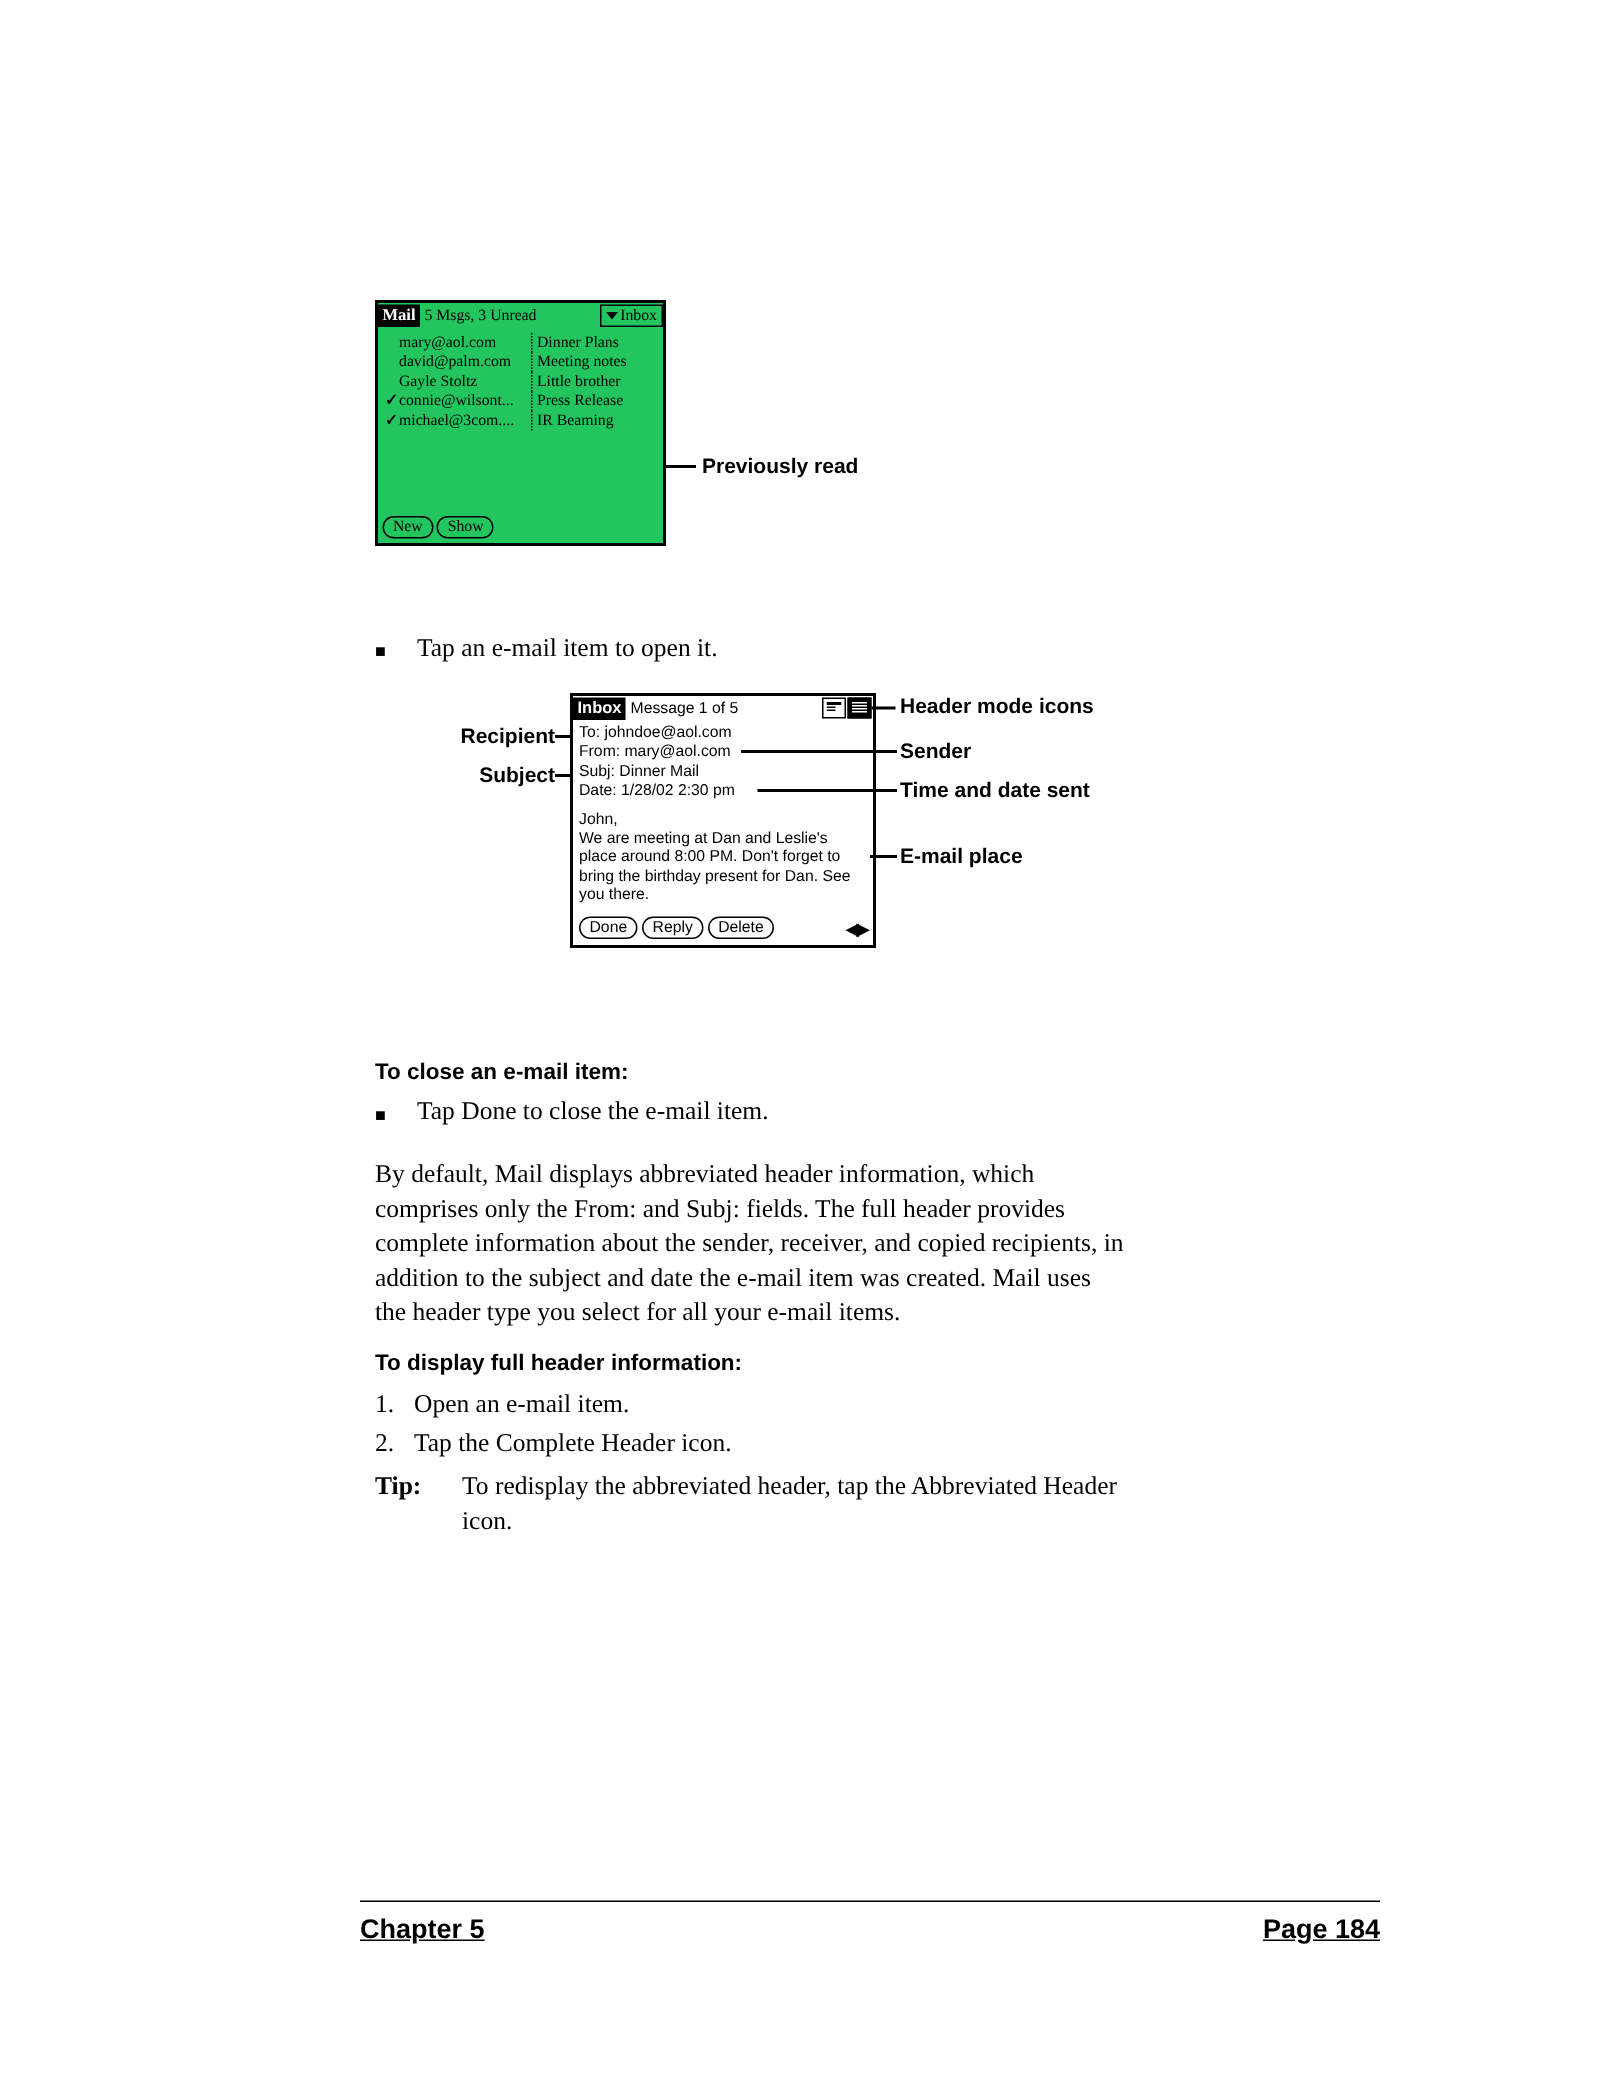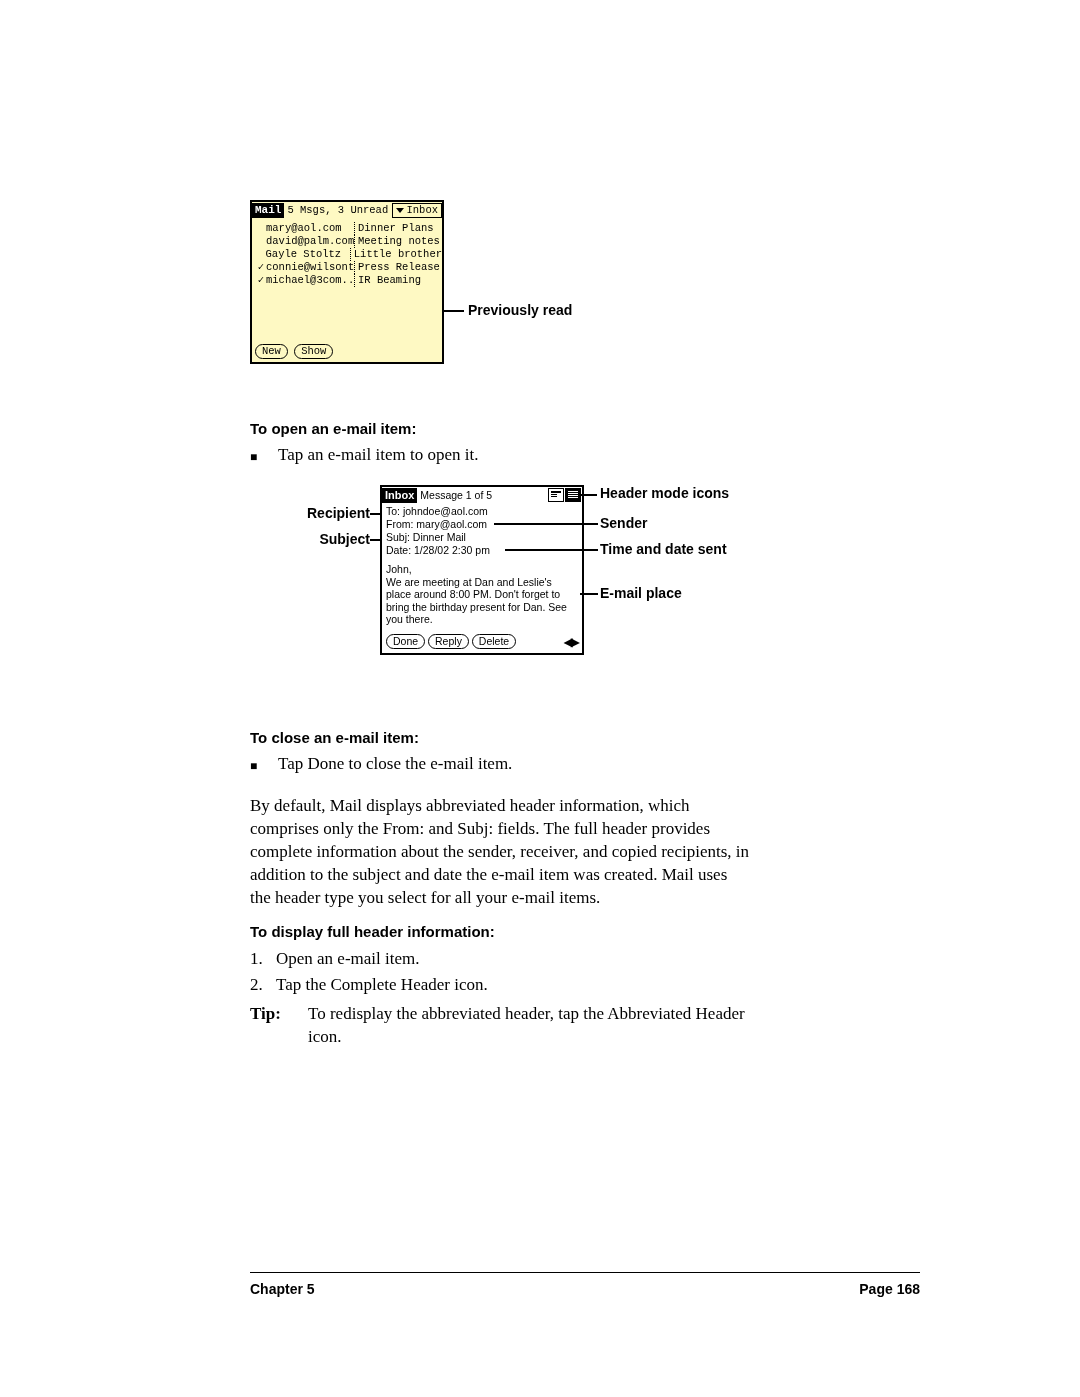--- a/index.html
+++ b/index.html
@@ -19,22 +19,22 @@
 
   
   .figure1-wrap {
     position: relative;
     height: 200px;
     margin-bottom: 20px;
   }
   .palm-screen {
     width: 190px;
     border: 2px solid #000;
-    background: #fef9c3;
-    font-family: Liberation Mono, monospace;
+    background: #22c55e;
+    font-family: Liberation Serif, serif;
     font-size: 10.5px;
     line-height: 13px;
     position: relative;
   }
   .palm-titlebar {
     display: flex;
     align-items: center;
     height: 16px;
   }
   .palm-title {
@@ -167,28 +167,29 @@
   .tip-row {
     display:flex; gap: 18px;
     font-size:17px;line-height:23px;
     margin-top:4px;
     max-width: 500px;
   }
   .tip-label { font-weight:bold; min-width:40px;}
 
   .footer {
     position:absolute;
-    left: 250px; right: 160px;
+    left: 240px; right: 160px;
     bottom: 100px;
     border-top: 1px solid #000;
     padding-top: 8px;
     display:flex;
     font-family: Verdana, Arial, sans-serif;
     font-weight:bold;
-    font-size: 14px;
+    font-size: 18px;
+    text-decoration: underline;
   }
   .footer .pg { margin-left:auto;}
 </style>
 </head>
 <body>
 
 <div class="page">
 
   <div class="figure1-wrap">
     <div class="palm-screen">
@@ -229,21 +230,20 @@
         </div>
       <div class="palm-buttons">
         <span class="palm-btn">New</span>
         <span class="palm-btn">Show</span>
       </div>
     </div>
     <div class="callout-line" style="left:192px;top:110px;width:22px;height:2px;"></div>
     <div class="callout" style="left:218px;top:102px;">Previously read</div>
   </div>
 
-  <div class="h-bullet-title">To open an e-mail item:</div>
   <ul class="bullet-list">
     <li>Tap an e-mail item to open it.</li>
   </ul>
 
   <div class="figure2-wrap">
 
     <div class="callout" style="left:0;top:20px;text-align:right;width:90px;">Recipient</div>
     <div class="callout-line" style="left:90px;top:28px;width:14px;height:1.5px;"></div>
 
     <div class="callout" style="left:0;top:46px;text-align:right;width:90px;">Subject</div>
@@ -312,16 +312,16 @@
       <li><span class="num">2.</span>Tap the Complete Header icon.</li>
     </ol>
 
   <div class="tip-row">
     <span class="tip-label">Tip:</span>
     <span>To redisplay the abbreviated header, tap the Abbreviated Header icon.</span>
   </div>
 
   <div class="footer">
     <span>Chapter 5</span>
-    <span class="pg">Page 168</span>
+    <span class="pg">Page 184</span>
   </div>
 
 </div>
 
 </body></html>

